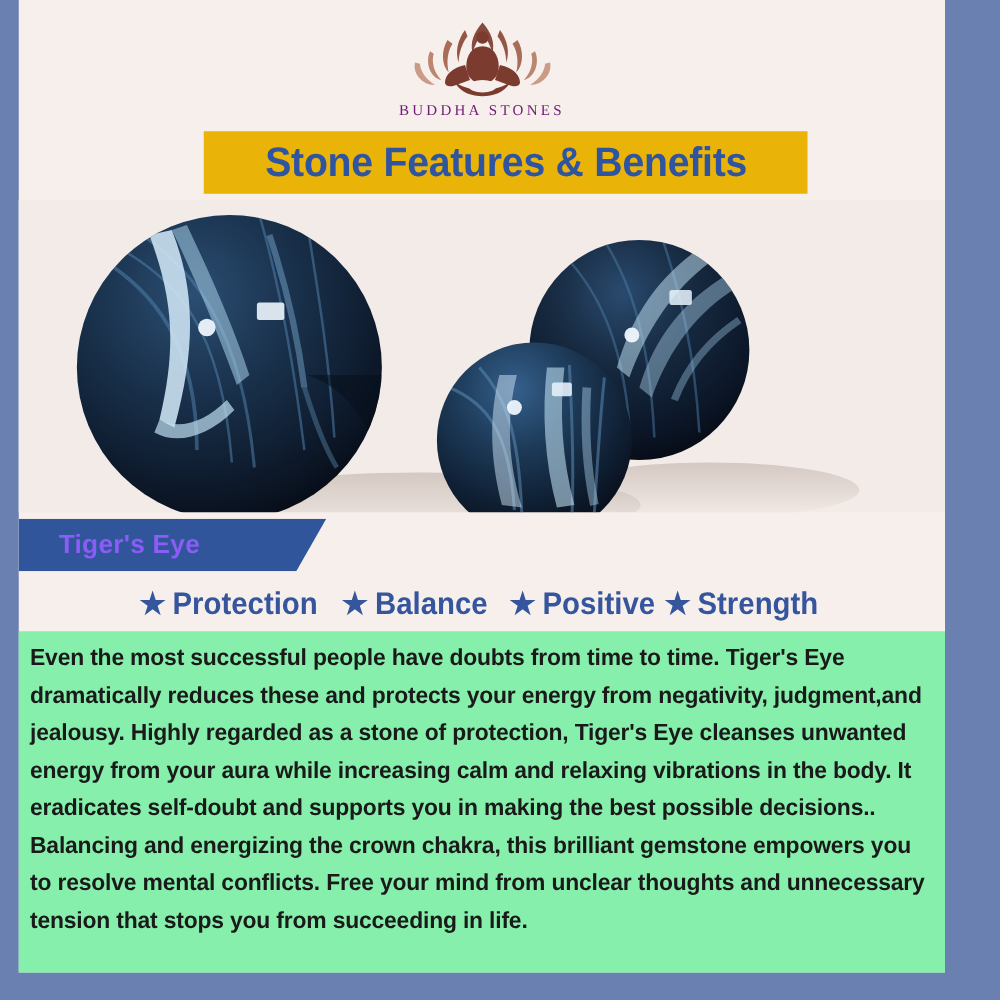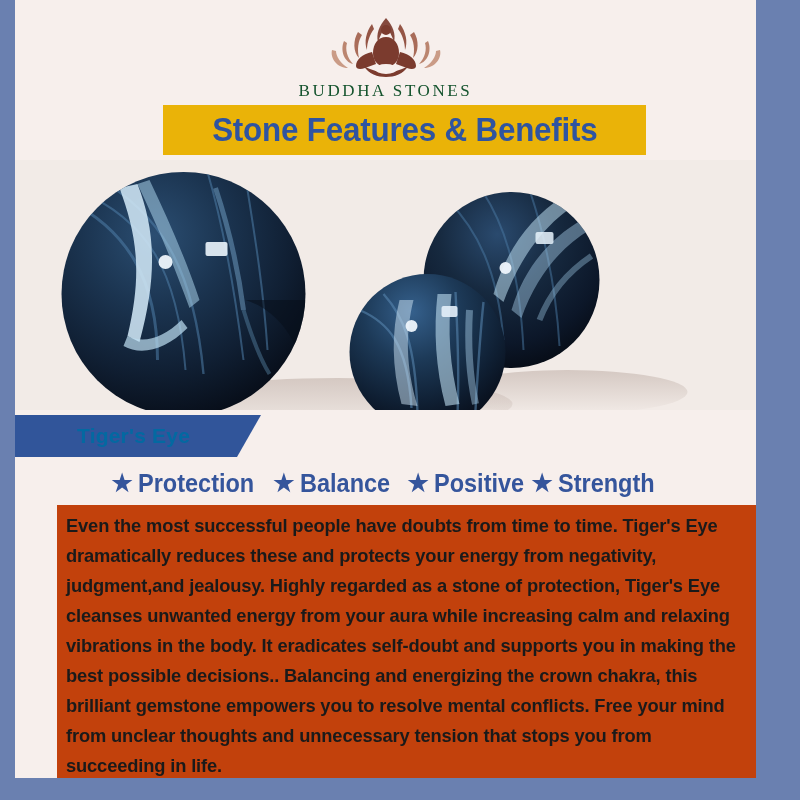--- a/index.html
+++ b/index.html
@@ -19,21 +19,21 @@
   }
 
   
   .logo-wrap {
     position:absolute; left:0; right:0; top:8px; height:98px;
     display:flex; flex-direction:column; align-items:center; justify-content:flex-start;
   }
   .lotus { width:132px; height:72px; display:block; }
   .brand {
     font-family:"Liberation Serif", serif;
-    font-size:17px; letter-spacing:2.6px; color:#14532d;
+    font-size:12px; letter-spacing:2.6px; color:#701a75;
     margin-top:1px; font-weight:400;
   }
 
   
   .title-band {
     position:absolute; left:148px; width:483px; top:105px; height:50px;
     background:#eab308;
     display:flex; align-items:center; justify-content:center;
   }
   .title-text {
@@ -49,42 +49,42 @@
   }
   .photo svg { display:block; width:100%; height:100%; }
 
   
   .ribbon {
     position:absolute; left:0px; top:415px; width:250px; height:42px;
   }
   .ribbon svg { position:absolute; inset:0; width:100%; height:100%; }
   .ribbon-label {
     position:absolute; inset:0; display:flex; align-items:center;
-    padding-left:62px;
-    font-size:21px; font-weight:bold; color:#0369a1; letter-spacing:0.2px;
+    padding-left:32px;
+    font-size:21px; font-weight:bold; color:#8b5cf6; letter-spacing:0.2px;
   }
 
   
   .benefits {
     position:absolute; left:0; right:0; top:462px; height:42px;
     display:flex; align-items:center; justify-content:center;
     gap:0px;
   }
   .benefit { display:flex; align-items:center; white-space:nowrap; }
   .benefit .star { color:#35559c; font-size:27px; line-height:1; margin-right:4px; }
   .benefit .blabel {
     font-size:25px; font-weight:bold; color:#35559c;
     transform:scaleX(0.94); transform-origin:left center;
   }
   .benefit + .benefit { margin-left:10px; }
 
   
   .body-block {
     position:absolute; left:15px; right:44px; top:505px; bottom:22px;
-    background:#c2410c; padding:6px 2px 0 9px;margin-left:42px;
+    background:#86efac; padding:6px 2px 0 9px;
   }
   .body-text {
     font-size:18.6px; font-weight:bold; color:#1a1a1a;
     line-height:30px; letter-spacing:-0.15px;
     transform:scaleX(0.985); transform-origin:left top;
   }
 </style>
 </head>
 <body>
 

